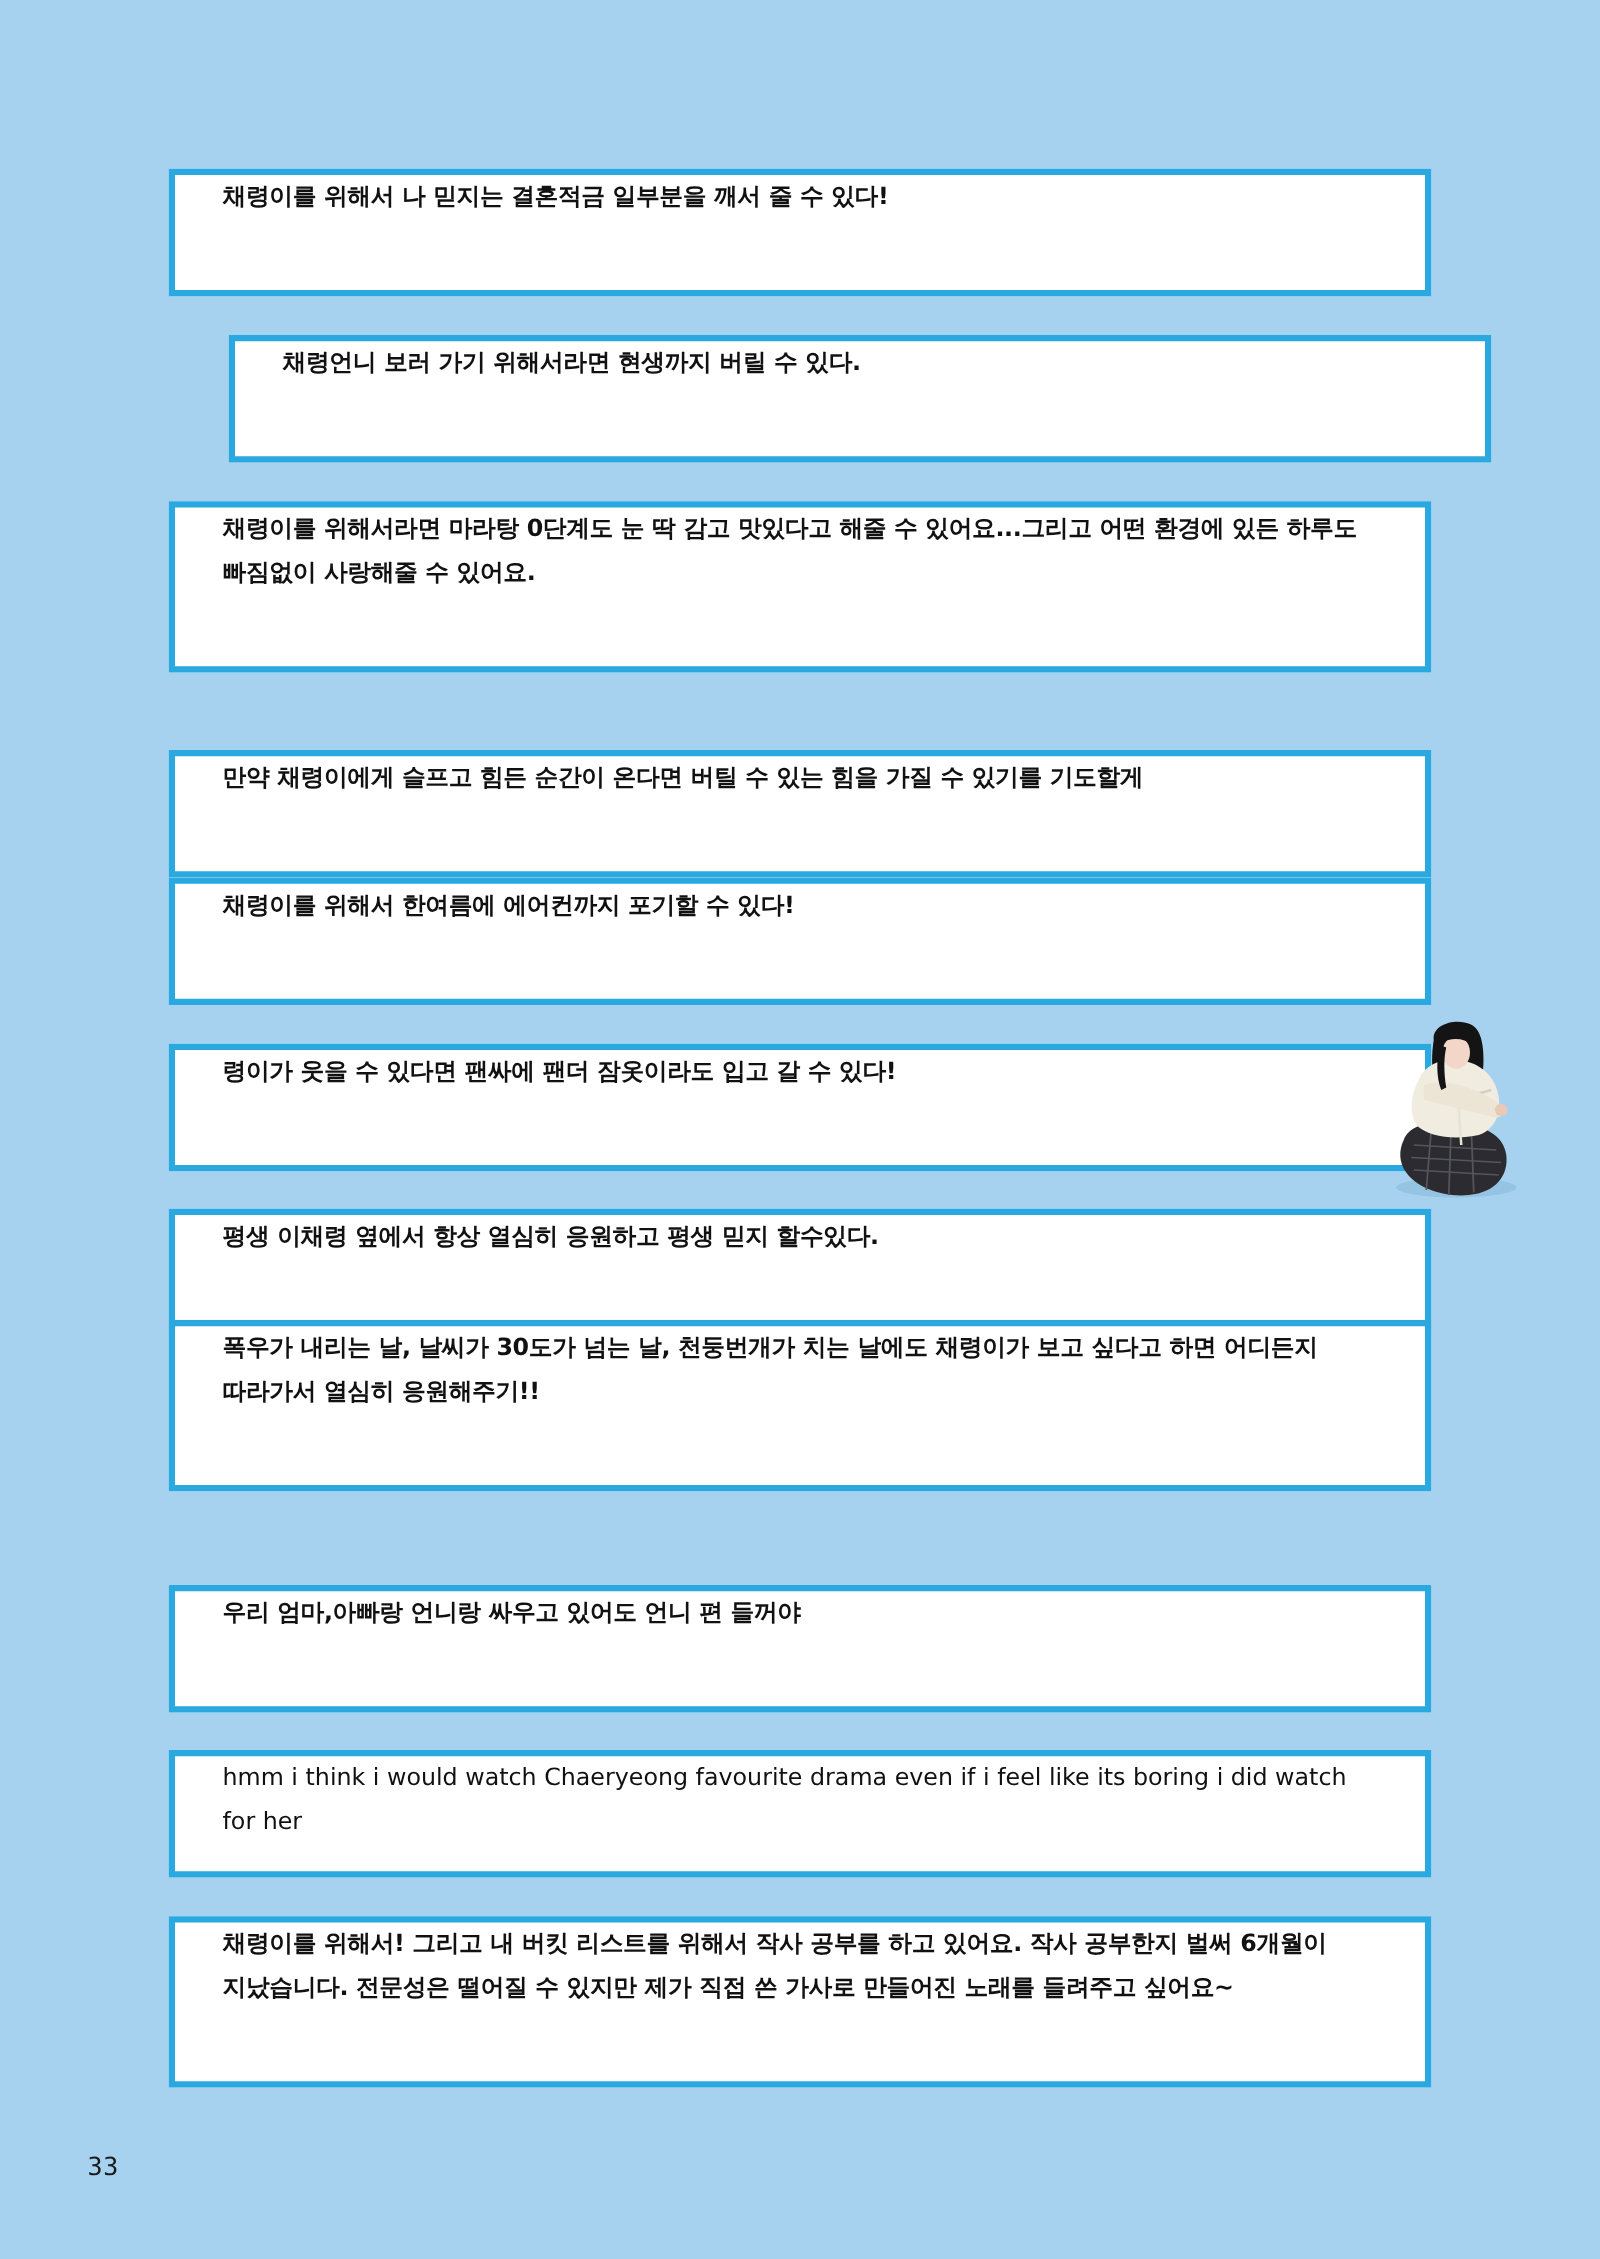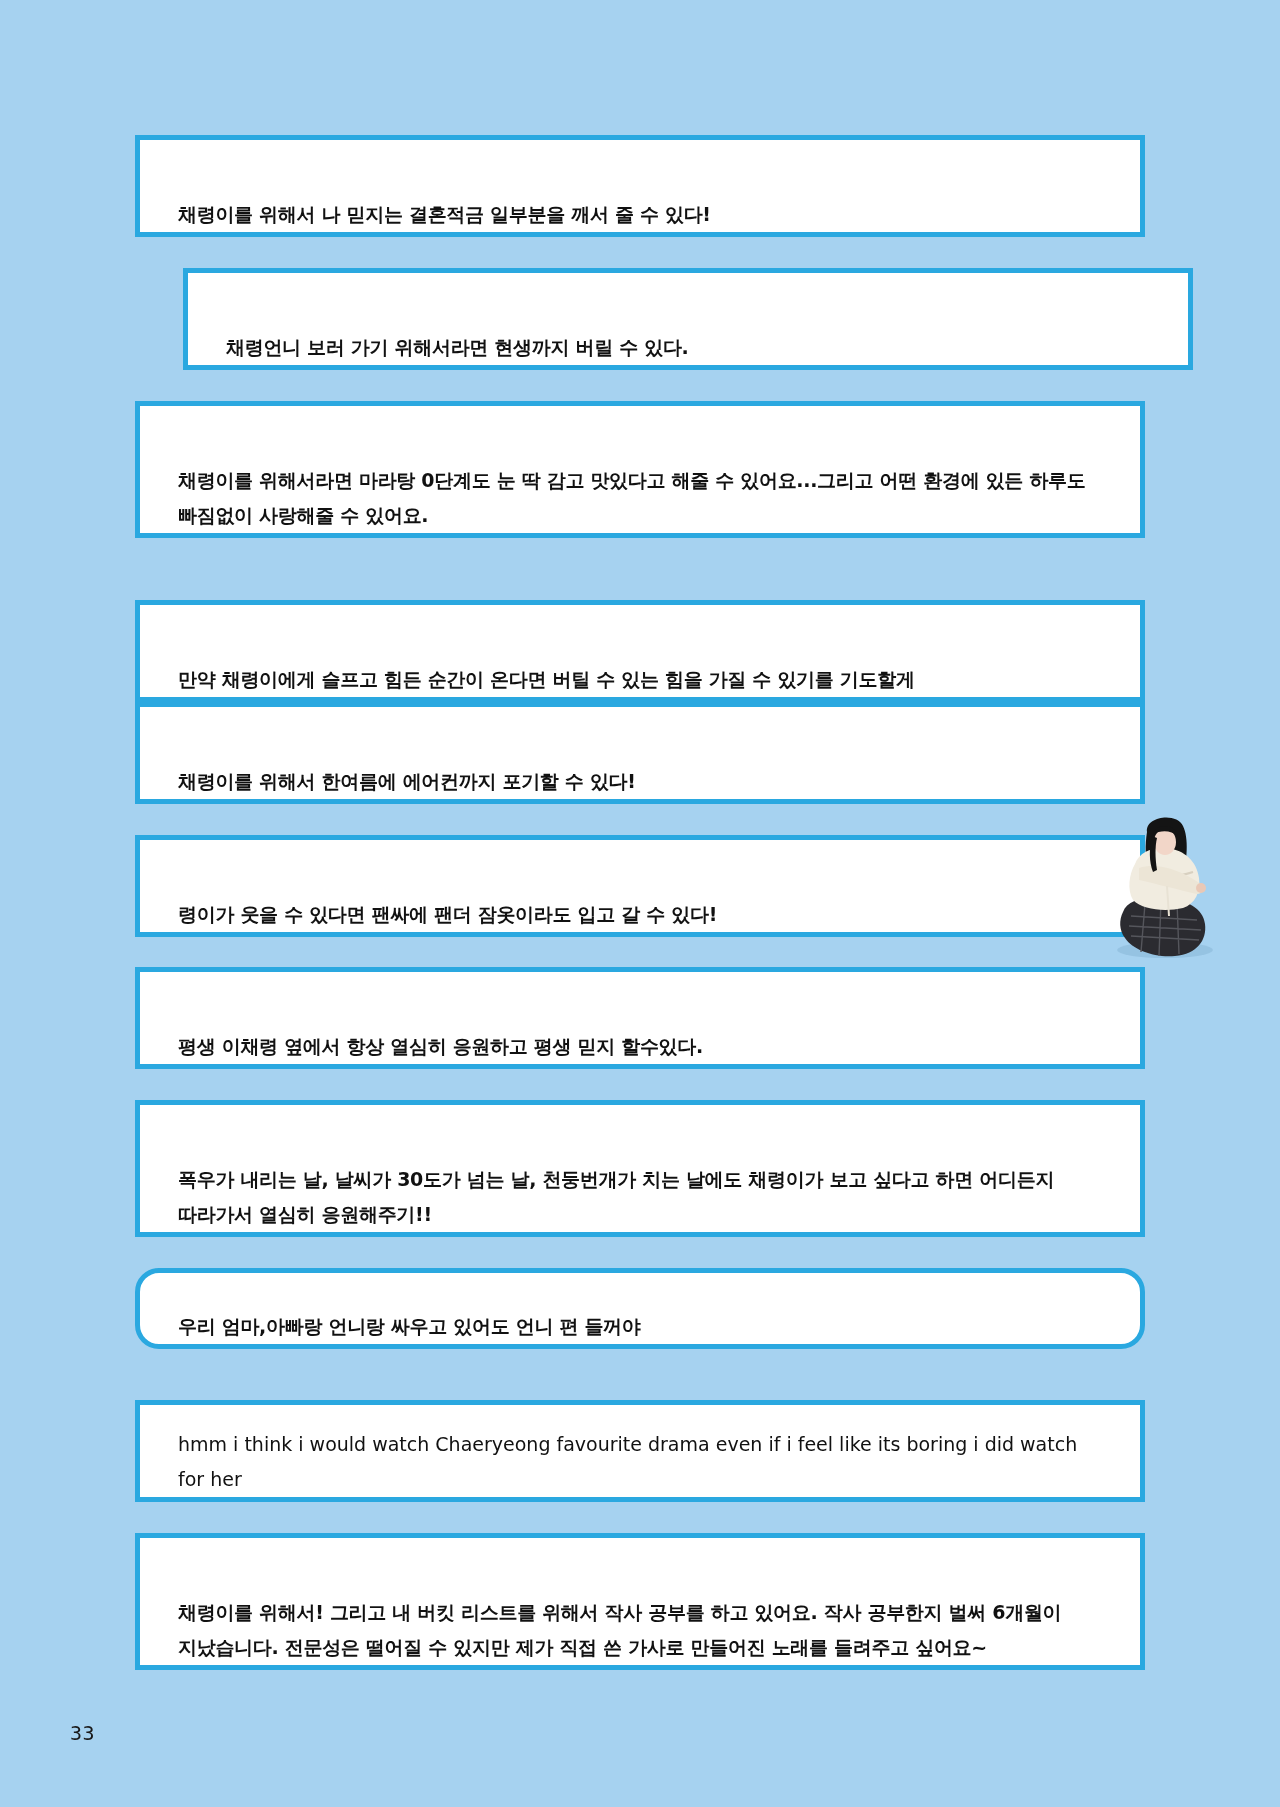--- a/index.html
+++ b/index.html
@@ -15,21 +15,21 @@
     font-family: "DejaVu Sans", sans-serif;
   }
   .message-box {
     position: absolute;
     left: 135px;
     width: 1010px;
     box-sizing: border-box;
     background: #ffffff;
     border: 5px solid #2aa8e0;
     display: flex;
-    align-items: flex-end;
+    align-items: flex-start;
     padding: 0 38px;
   }
   .message-text {
     font-size: 19px;
     font-weight: bold;
     color: #111111;
     line-height: 35px;
     letter-spacing: -0.3px;
     word-break: keep-all;
   }
@@ -79,25 +79,25 @@
 </div>
 
 <div class="message-box" style="top:835px;height:102px;">
   <span class="message-text">령이가 웃을 수 있다면 팬싸에 팬더 잠옷이라도 입고 갈 수 있다!</span>
 </div>
 
 <div class="message-box" style="top:967px;height:102px;">
   <span class="message-text">평생 이채령 옆에서 항상 열심히 응원하고 평생 믿지 할수있다.</span>
 </div>
 
-<div class="message-box" style="top:1100px;height:137px;">
+<div class="message-box" style="top:1056px;height:137px;">
   <span class="message-text">폭우가 내리는 날, 날씨가 30도가 넘는 날, 천둥번개가 치는 날에도 채령이가 보고 싶다고 하면 어디든지 따라가서 열심히 응원해주기!!</span>
 </div>
 
-<div class="message-box" style="top:1268px;height:81px;border-radius:24px;">
+<div class="message-box" style="top:1268px;height:102px;">
   <span class="message-text">우리 엄마,아빠랑 언니랑 싸우고 있어도 언니 편 들꺼야</span>
 </div>
 
 <div class="message-box" style="top:1400px;height:102px;">
   <span class="message-text english">hmm i think i would watch Chaeryeong favourite drama even if i feel like its boring i did watch for her</span>
 </div>
 
 <div class="message-box" style="top:1533px;height:137px;">
   <span class="message-text">채령이를 위해서! 그리고 내 버킷 리스트를 위해서 작사 공부를 하고 있어요. 작사 공부한지 벌써 6개월이 지났습니다. 전문성은 떨어질 수 있지만 제가 직접 쓴 가사로 만들어진 노래를 들려주고 싶어요~</span>
 </div>

